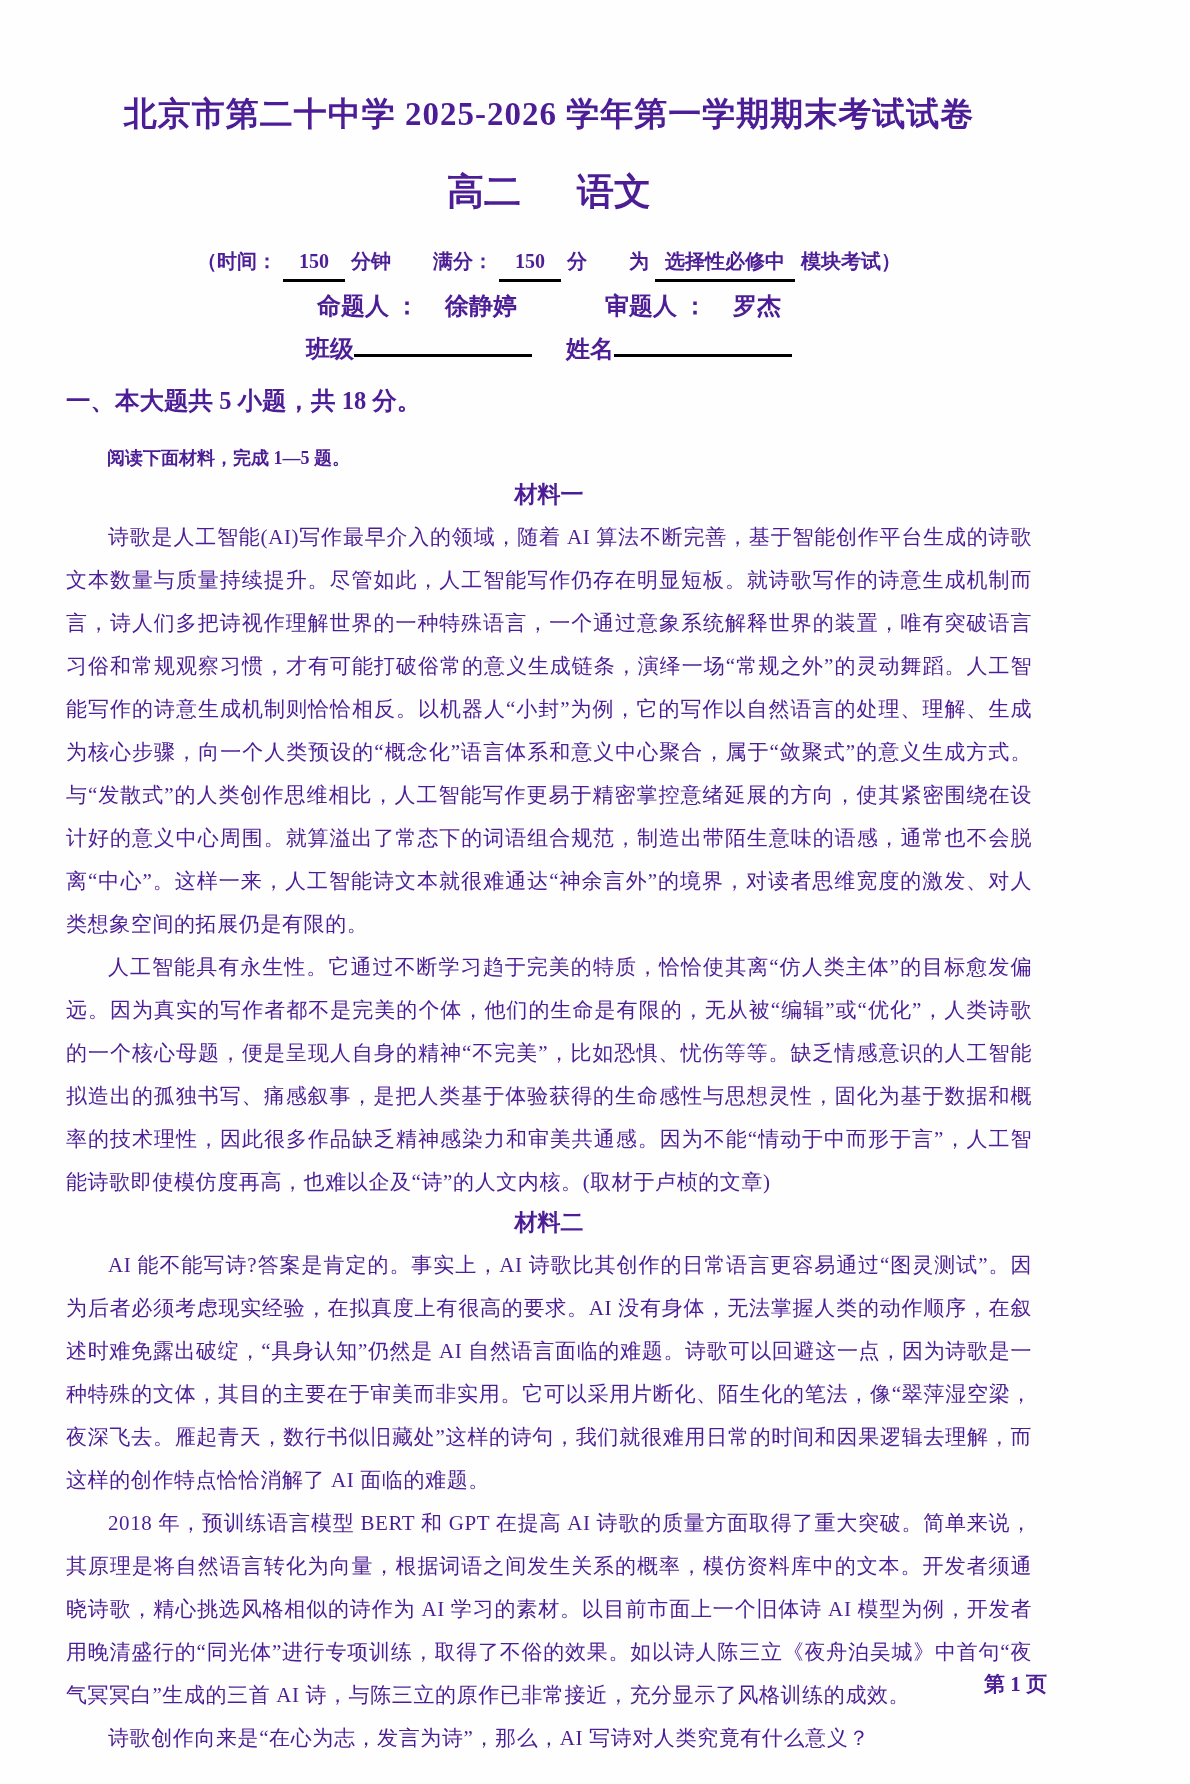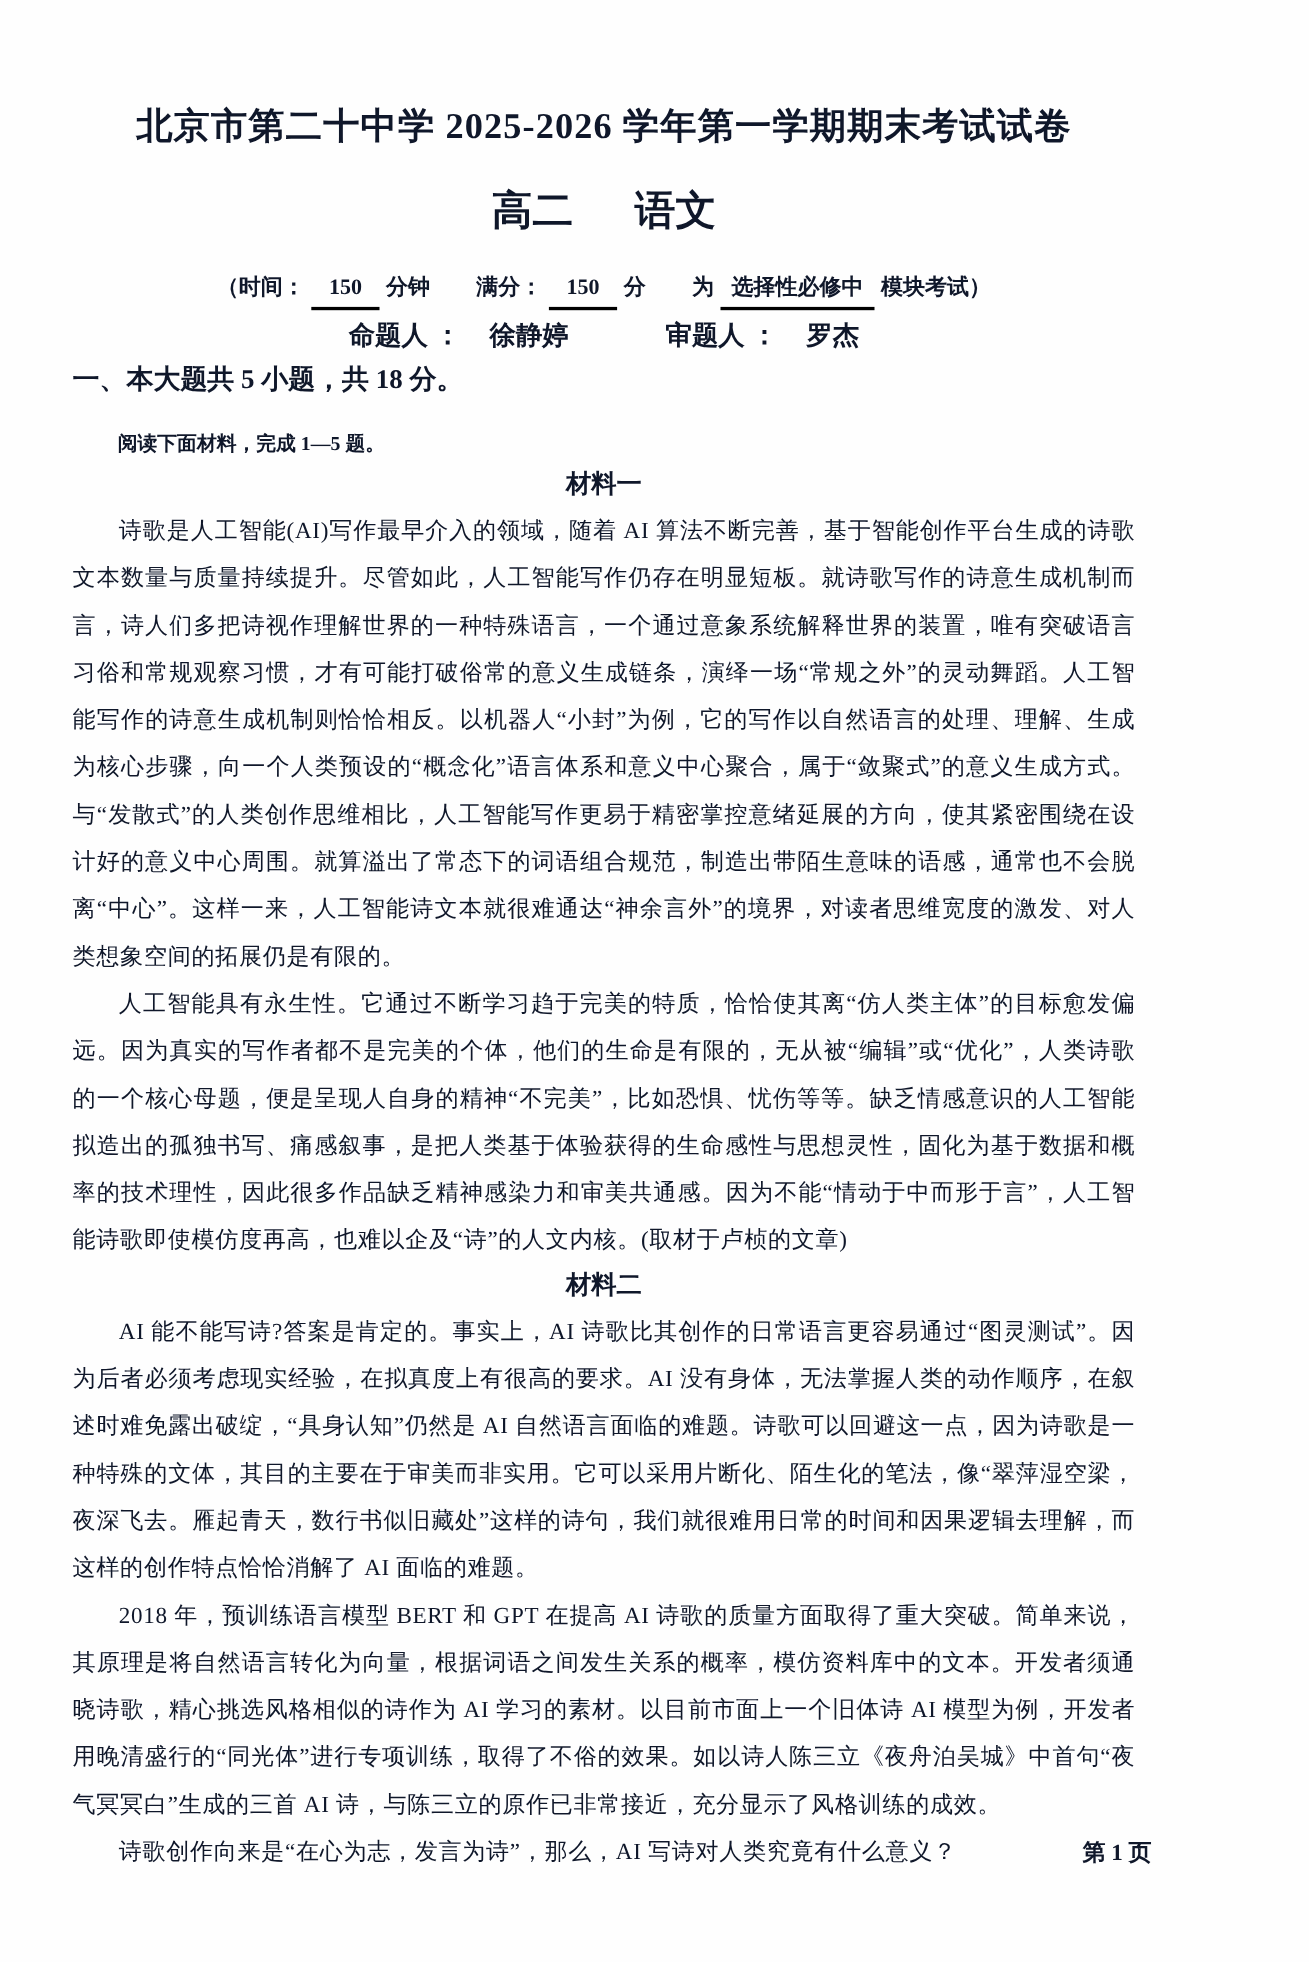--- a/index.html
+++ b/index.html
@@ -2,21 +2,21 @@
 <html><head>
 <meta charset="utf-8">
 <style>
   html, body { margin: 0; padding: 0; background: #e8e8e8; }
   .page {
     position: relative;
     width: 1190px;
     height: 1784px;
     margin: 0 auto;
     background: #fefefe;
-    color: #0f172a;
+    color: #4c1d95;
     font-family: "Liberation Serif", "DejaVu Serif", serif;
     overflow: hidden;
   }
   .content {
     padding: 92px 158px 0 66px; 
   }
   .school-title {
     margin: 0 0 30px 0;
     text-align: center;
     font-size: 33px;
@@ -128,20 +128,24 @@
       <span>语文</span>
     </div>
 
     <div class="info-line"><span>（时间：</span><span class="blank">150</span><span>分钟</span><span class="seg-gap"></span><span>满分：</span><span class="blank">150</span><span>分</span><span class="seg-gap"></span><span>为</span><span class="blank module">选择性必修中</span><span>模块考试）</span></div>
 
     <div class="person-line">
       <span><span>命题人 ：</span><span class="name">徐静婷</span></span>
       <span><span>审题人 ：</span><span class="name">罗杰</span></span>
     </div>
 
+    <div class="fill-line">
+      <span><span>班级</span><span class="rule"></span></span>
+      <span><span>姓名</span><span class="rule"></span></span>
+    </div>
 
     <div class="section-heading">一、本大题共 5 小题，共 18 分。</div>
     <div class="section-intro">阅读下面材料，完成 1—5 题。</div>
 
     <div class="material-heading">材料一</div>
     <p class="body-para">诗歌是人工智能(AI)写作最早介入的领域，随着 AI 算法不断完善，基于智能创作平台生成的诗歌文本数量与质量持续提升。尽管如此，人工智能写作仍存在明显短板。就诗歌写作的诗意生成机制而言，诗人们多把诗视作理解世界的一种特殊语言，一个通过意象系统解释世界的装置，唯有突破语言习俗和常规观察习惯，才有可能打破俗常的意义生成链条，演绎一场“常规之外”的灵动舞蹈。人工智能写作的诗意生成机制则恰恰相反。以机器人“小封”为例，它的写作以自然语言的处理、理解、生成为核心步骤，向一个人类预设的“概念化”语言体系和意义中心聚合，属于“敛聚式”的意义生成方式。与“发散式”的人类创作思维相比，人工智能写作更易于精密掌控意绪延展的方向，使其紧密围绕在设计好的意义中心周围。就算溢出了常态下的词语组合规范，制造出带陌生意味的语感，通常也不会脱离“中心”。这样一来，人工智能诗文本就很难通达“神余言外”的境界，对读者思维宽度的激发、对人类想象空间的拓展仍是有限的。</p>
     <p class="body-para">人工智能具有永生性。它通过不断学习趋于完美的特质，恰恰使其离“仿人类主体”的目标愈发偏远。因为真实的写作者都不是完美的个体，他们的生命是有限的，无从被“编辑”或“优化”，人类诗歌的一个核心母题，便是呈现人自身的精神“不完美”，比如恐惧、忧伤等等。缺乏情感意识的人工智能拟造出的孤独书写、痛感叙事，是把人类基于体验获得的生命感性与思想灵性，固化为基于数据和概率的技术理性，因此很多作品缺乏精神感染力和审美共通感。因为不能“情动于中而形于言”，人工智能诗歌即使模仿度再高，也难以企及“诗”的人文内核。(取材于卢桢的文章)</p>
 
     <div class="material-heading">材料二</div>
     <p class="body-para">AI 能不能写诗?答案是肯定的。事实上，AI 诗歌比其创作的日常语言更容易通过“图灵测试”。因为后者必须考虑现实经验，在拟真度上有很高的要求。AI 没有身体，无法掌握人类的动作顺序，在叙述时难免露出破绽，“具身认知”仍然是 AI 自然语言面临的难题。诗歌可以回避这一点，因为诗歌是一种特殊的文体，其目的主要在于审美而非实用。它可以采用片断化、陌生化的笔法，像“翠萍湿空梁，夜深飞去。雁起青天，数行书似旧藏处”这样的诗句，我们就很难用日常的时间和因果逻辑去理解，而这样的创作特点恰恰消解了 AI 面临的难题。</p>

